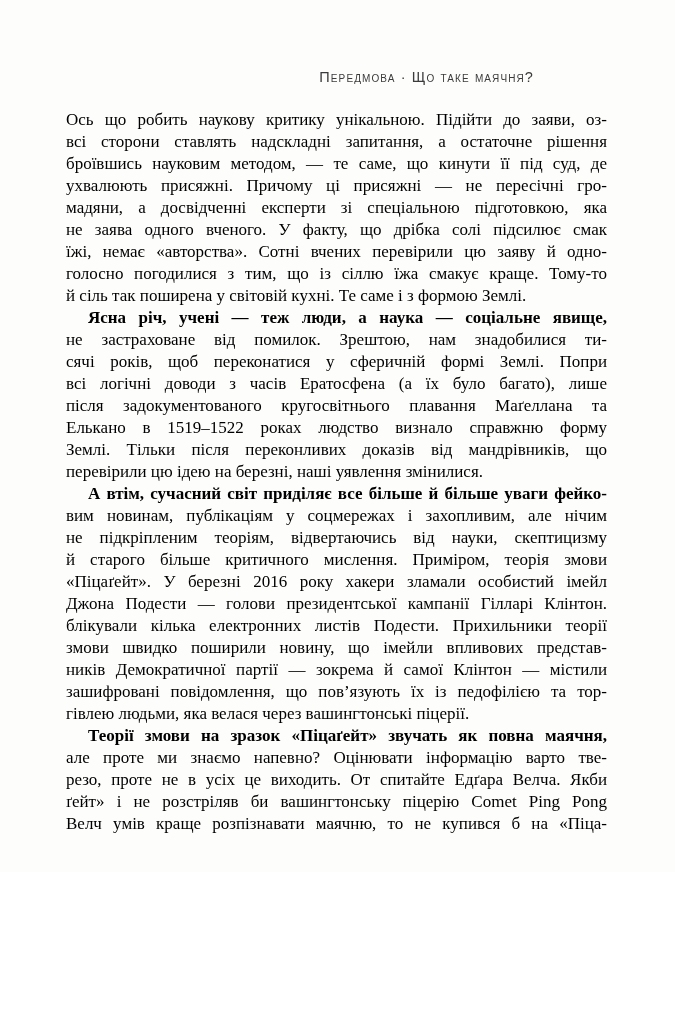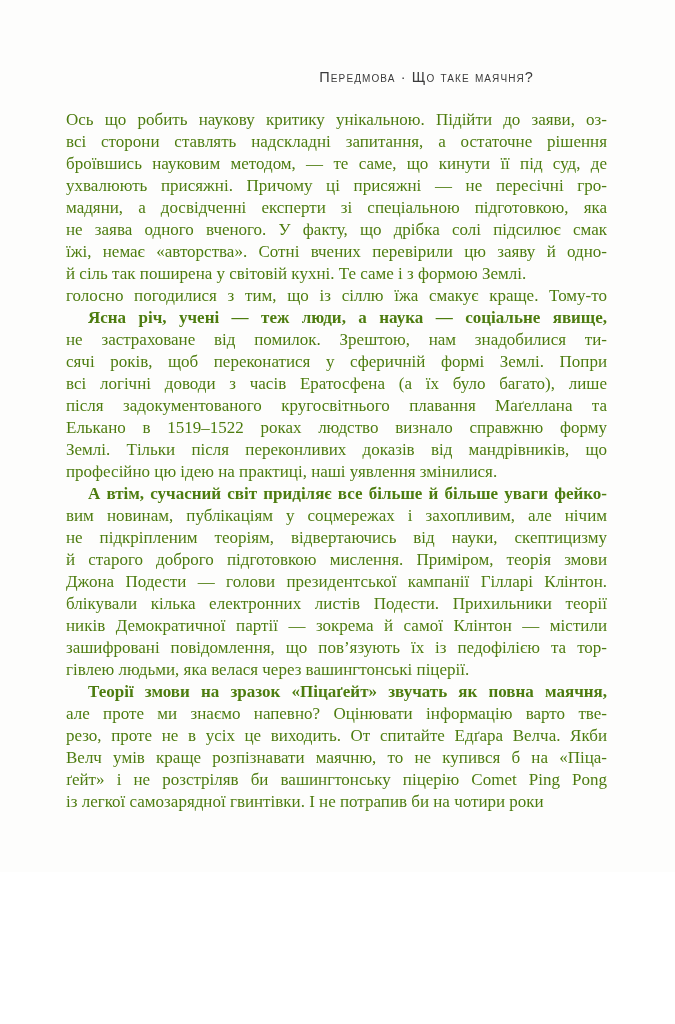--- a/index.html
+++ b/index.html
@@ -26,21 +26,21 @@
     color: #3b3b3b;
     white-space: nowrap;
   }
   .body-text {
     position: absolute;
     left: 66px;
     top: 109px;
     width: 541px;
     font-size: 17px;
     line-height: 22px;
-    color: #4d7c0f;
+    color: #000000;
   }
   .line {
     height: 22px;
     overflow: hidden;
     text-align: justify;
     text-align-last: justify;
     white-space: normal;
   }
   .line.last {
     text-align-last: left;
@@ -67,48 +67,49 @@
 
   <div class="body-text">
       <div class="para">
         <div class="line">Ось що робить наукову критику унікальною. Підійти до заяви, оз-</div>
         <div class="line">всі сторони ставлять надскладні запитання, а остаточне рішення</div>
         <div class="line">броївшись науковим методом, — те саме, що кинути її під суд, де</div>
         <div class="line">ухвалюють присяжні. Причому ці присяжні — не пересічні гро-</div>
         <div class="line">мадяни, а досвідченні експерти зі спеціальною підготовкою, яка</div>
         <div class="line">не заява одного вченого. У факту, що дрібка солі підсилює смак</div>
         <div class="line">їжі, немає «авторства». Сотні вчених перевірили цю заяву й одно-</div>
+        <div class="line">голосно погодилися з тим, що із сіллю їжа смакує краще. Тому-то</div>
         <div class="line last">й сіль так поширена у світовій кухні. Те саме і з формою Землі.</div>
-        <div class="line">голосно погодилися з тим, що із сіллю їжа смакує краще. Тому-то</div>
       </div>
       <div class="para">
         <div class="line indent">Ясна річ, учені — теж люди, а наука — соціальне явище,</div>
         <div class="line">не застраховане від помилок. Зрештою, нам знадобилися ти-</div>
         <div class="line">сячі років, щоб переконатися у сферичній формі Землі. Попри</div>
         <div class="line">всі логічні доводи з часів Ератосфена (а їх було багато), лише</div>
         <div class="line">після задокументованого кругосвітнього плавання Маґеллана та</div>
         <div class="line">Елькано в 1519–1522 роках людство визнало справжню форму</div>
         <div class="line">Землі. Тільки після переконливих доказів від мандрівників, що</div>
-        <div class="line last">професійно цю ідею на практиці, наші уявлення змінилися.</div>
+        <div class="line last">перевірили цю ідею на березні, наші уявлення змінилися.</div>
       </div>
       <div class="para">
         <div class="line indent">А втім, сучасний світ приділяє все більше й більше уваги фейко-</div>
         <div class="line">вим новинам, публікаціям у соцмережах і захопливим, але нічим</div>
         <div class="line">не підкріпленим теоріям, відвертаючись від науки, скептицизму</div>
-        <div class="line">й старого доброго підготовкою мислення. Приміром, теорія змови</div>
+        <div class="line">й старого більше критичного мислення. Приміром, теорія змови</div>
+        <div class="line">«Піцаґейт». У березні 2016 року хакери зламали особистий імейл</div>
         <div class="line">Джона Подести — голови президентської кампанії Гілларі Клінтон.</div>
         <div class="line">блікували кілька електронних листів Подести. Прихильники теорії</div>
+        <div class="line">змови швидко поширили новину, що імейли впливових представ-</div>
         <div class="line">ників Демократичної партії — зокрема й самої Клінтон — містили</div>
         <div class="line">зашифровані повідомлення, що пов’язують їх із педофілією та тор-</div>
         <div class="line last">гівлею людьми, яка велася через вашингтонські піцерії.</div>
       </div>
       <div class="para">
         <div class="line indent">Теорії змови на зразок «Піцаґейт» звучать як повна маячня,</div>
         <div class="line">але проте ми знаємо напевно? Оцінювати інформацію варто тве-</div>
         <div class="line">резо, проте не в усіх це виходить. От спитайте Едґара Велча. Якби</div>
+        <div class="line">ґейт» і не розстріляв би вашингтонську піцерію Comet Ping Pong</div>
         <div class="line">Велч умів краще розпізнавати маячню, то не купився б на «Піца-</div>
-        <div class="line">ґейт» і не розстріляв би вашингтонську піцерію Comet Ping Pong</div>
-        <div class="line last">із легкої самозарядної гвинтівки. І не потрапив би на чотири роки</div>
       </div>
     </div>
 
   <div class="folio">15</div>
 </div>
 
 </body></html>

